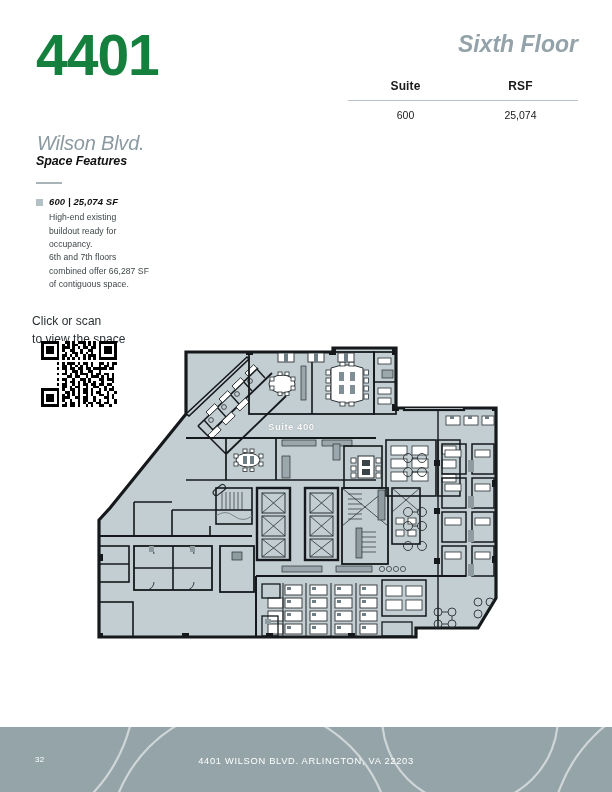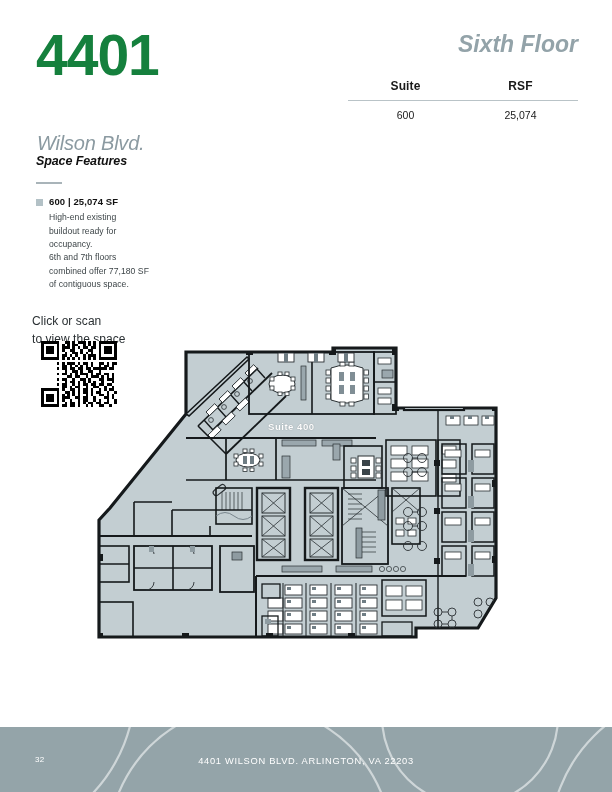--- a/index.html
+++ b/index.html
@@ -127,20 +127,21 @@
     background: #b3c1c6;
     flex: 0 0 auto;
     margin-top: 3px;
   }
   .feature-head-text {
     font-size: 9.5px;
     font-weight: 700;
     color: #111111;
     letter-spacing: 0.1px;
     line-height: 1.2;
+    font-style: italic;
   }
   .feature-body {
     margin-left: 13px;
     margin-top: 4px;
     font-size: 8.6px;
     line-height: 1.55;
     color: #3d4548;
     letter-spacing: 0.05px;
     white-space: pre-line;
   }
@@ -251,21 +252,21 @@
 
   <div class="feature-block">
     <div class="feature-head">
       <span class="bullet-sq"></span>
       <span class="feature-head-text">600 | 25,074 SF</span>
     </div>
     <div class="feature-body">High-end existing
 buildout ready for
 occupancy.
 6th and 7th floors
-combined offer 77,180 SF
+combined offer 66,287 SF
 of contiguous space.</div>
   </div>
 
   <div class="qr-caption">Click or scan
 to view the space</div>
 
   <div class="qr-code">
     <svg viewBox="0 0 29 25" width="76" height="66" shape-rendering="crispEdges">
       <rect width="29" height="25" fill="#ffffff"></rect>
       <g fill="#000000">

